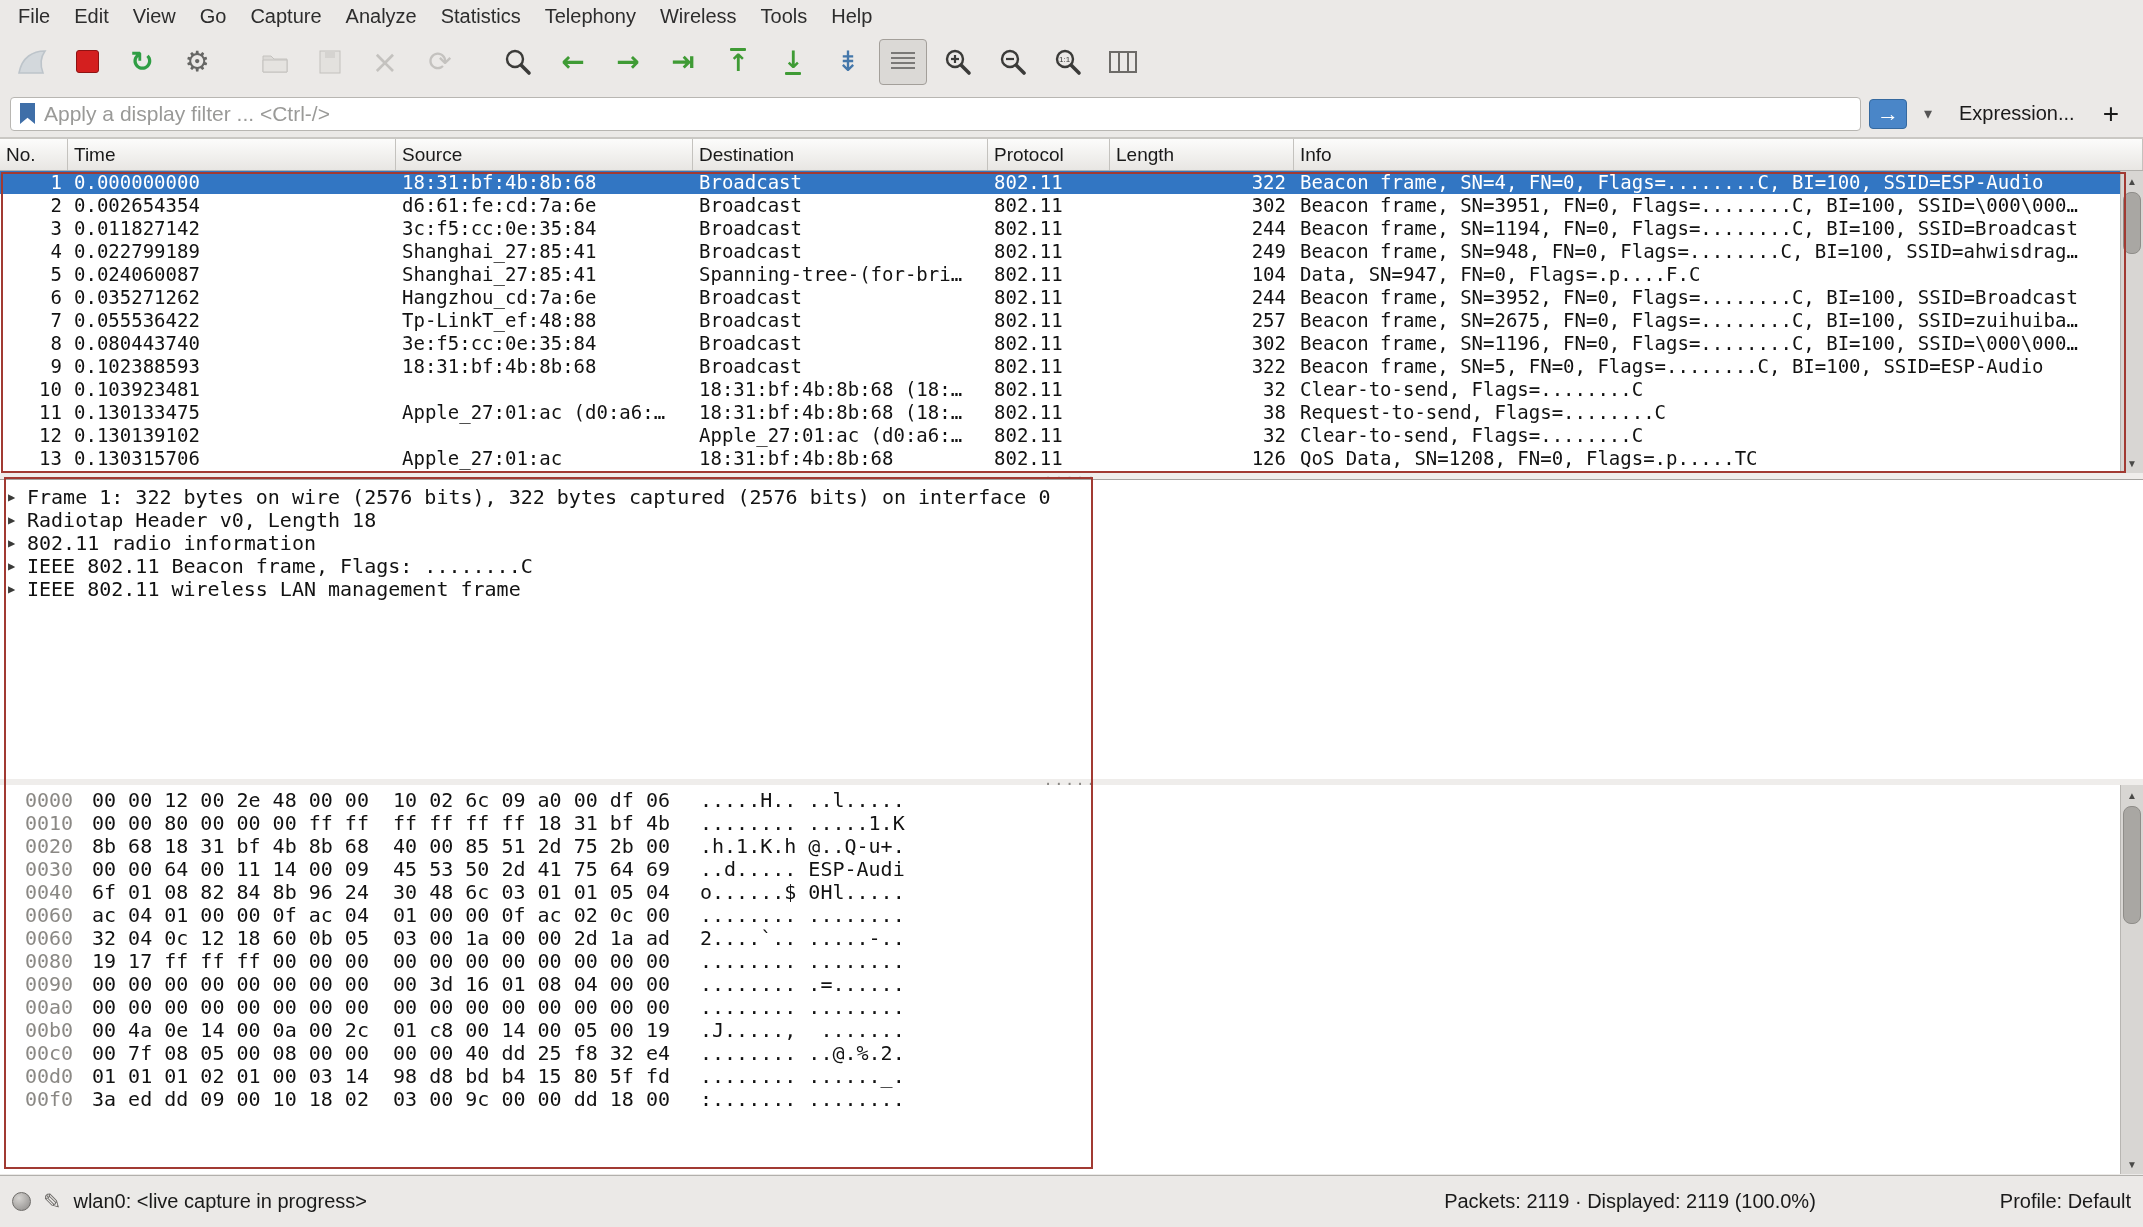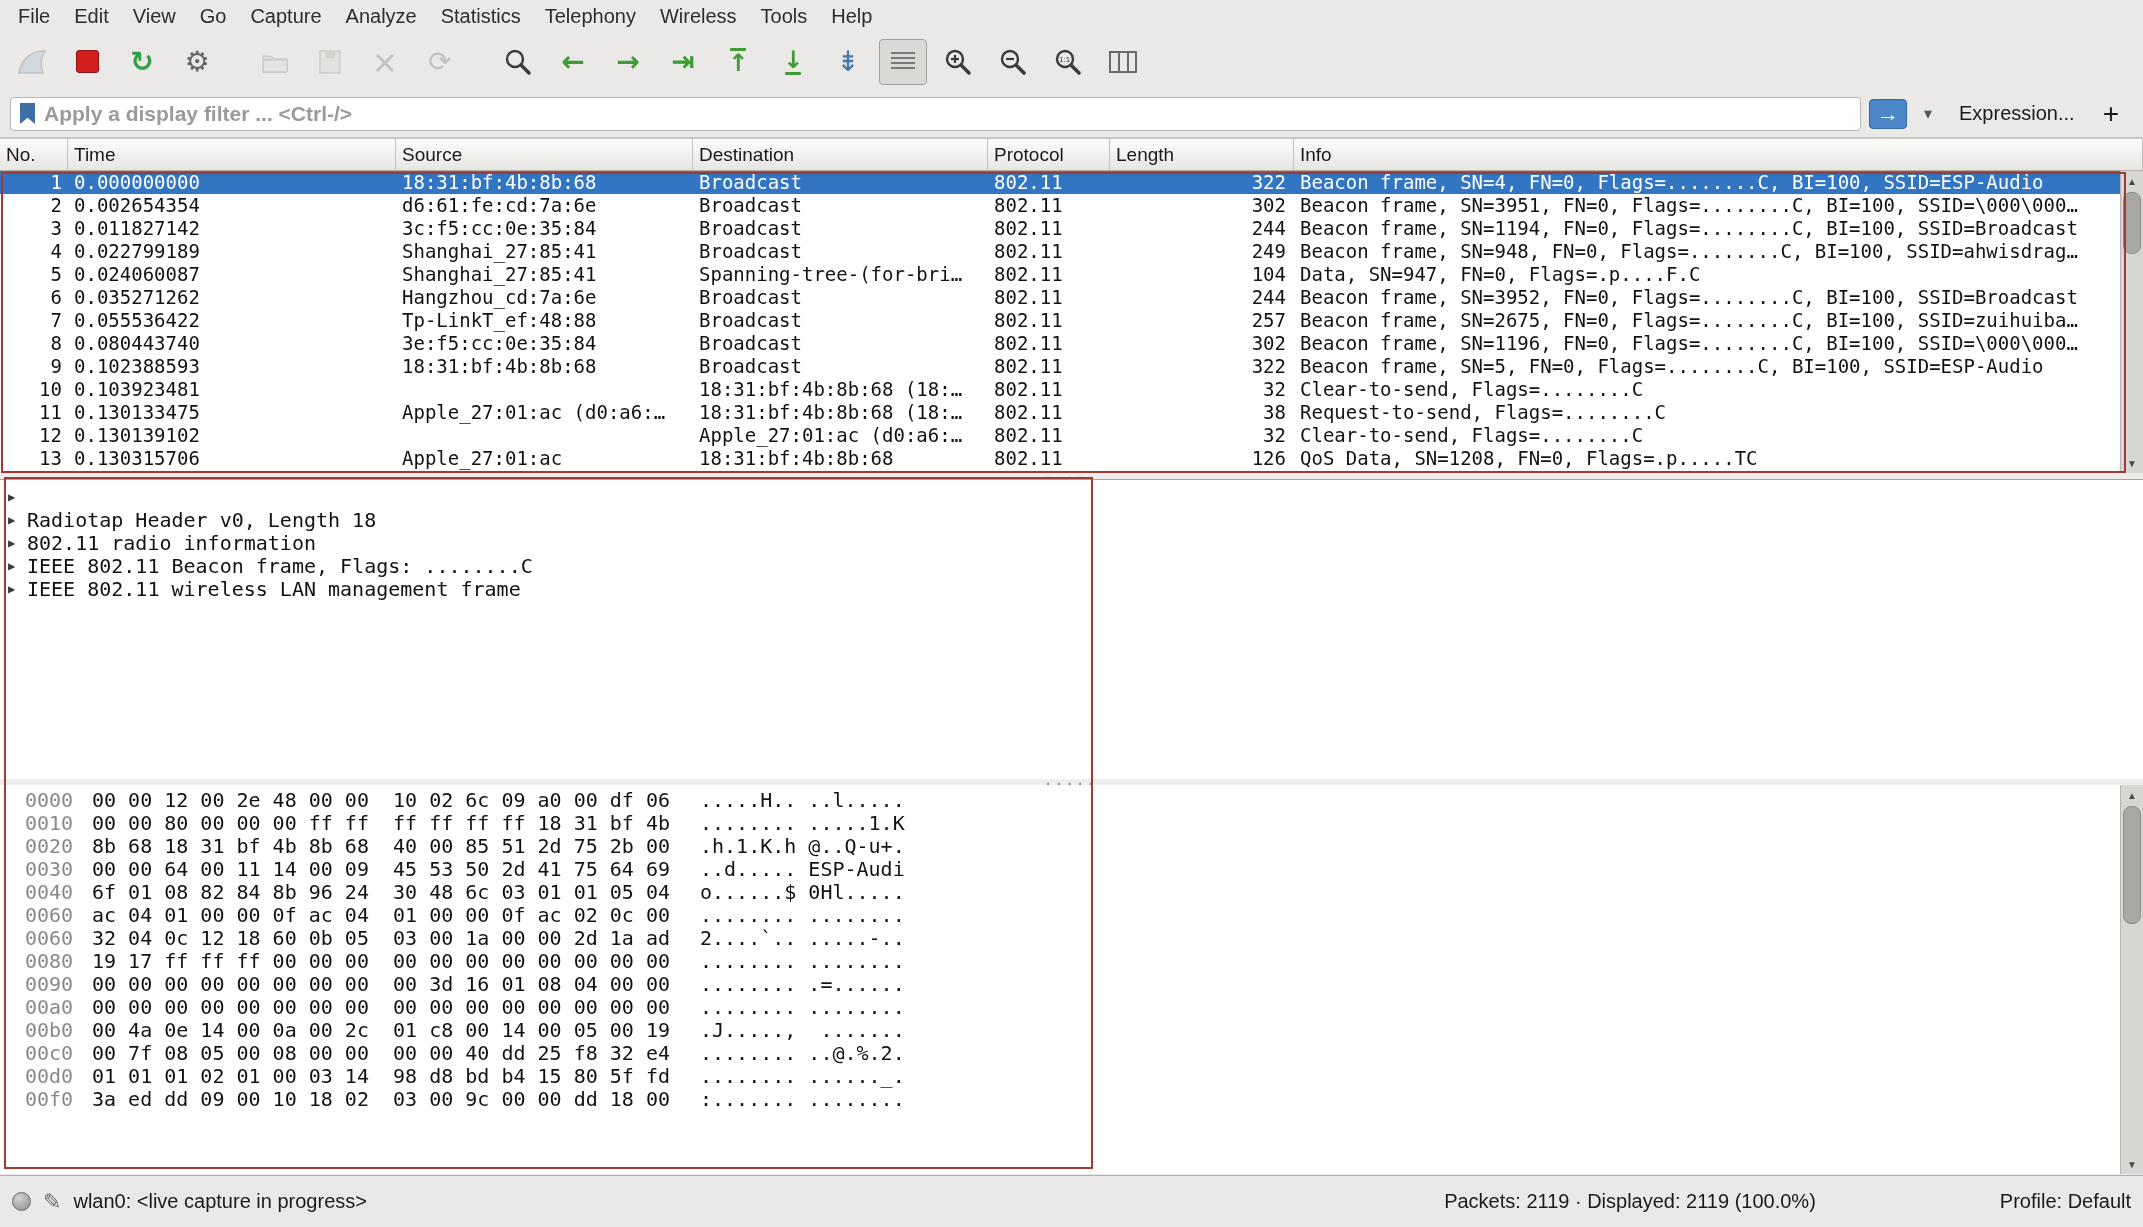--- a/index.html
+++ b/index.html
@@ -24,21 +24,21 @@
   .stopsq{width:23px;height:23px;background:#d41f1f;border:1px solid #8e1313;border-radius:3px;display:block;}
   .stripes{width:24px;height:20px;background:repeating-linear-gradient(#7a7977 0 2px,transparent 2px 5px);}
   .stack{display:flex;flex-direction:column;align-items:center;}
   .capbar{width:16px;height:3px;background:#3f9b35;border-radius:1px;}
   .spacer{width:16px;height:10px;display:inline-block;}
 
   
   .filterbar{position:absolute;left:0;top:90px;width:100%;height:48px;display:flex;align-items:center;
     padding:0 10px;gap:8px;background:#ebe9e7;border-bottom:1px solid #cac8c4;}
   .filter-input{flex:1;height:34px;background:#ffffff;border:1px solid #b8b6b2;border-radius:4px;
-    display:flex;align-items:center;padding:0 9px;gap:9px;font-weight:bold;}
+    display:flex;align-items:center;padding:0 9px;gap:9px;}
   .bookmark{width:15px;height:21px;background:#3f6fa8;clip-path:polygon(0 0,100% 0,100% 100%,50% 70%,0 100%);flex:none;}
   .placeholder{color:#9a9a98;font-size:21px;white-space:nowrap;overflow:hidden;}
   .apply-btn{width:38px;height:30px;background:#4a86c8;border:1px solid #35699f;border-radius:4px;color:#fff;
     font-size:22px;display:flex;align-items:center;justify-content:center;flex:none;}
   .caret-btn{width:26px;height:30px;font-size:16px;color:#555;display:flex;align-items:center;justify-content:center;flex:none;}
   .expr{font-size:20px;color:#1a1a1a;padding:0 10px;white-space:nowrap;}
   .plus{font-size:28px;color:#1a1a1a;padding:0 14px 0 10px;}
 
   
   .plist-header{position:absolute;left:0;top:138px;width:2143px;height:33px;
@@ -357,20 +357,21 @@
   </div>
 
   <div class="splitter" style="top:473px;">
     <span class="sdots">·····</span>
   </div>
 
   <div class="details">
     <div>
         <div class="dline">
           <span class="dtri">▶</span>
+          <span class="dtext">Frame 1: 322 bytes on wire (2576 bits), 322 bytes captured (2576 bits) on interface 0</span>
         </div>
         <div class="dline">
           <span class="dtri">▶</span>
           <span class="dtext">Radiotap Header v0, Length 18</span>
         </div>
         <div class="dline">
           <span class="dtri">▶</span>
           <span class="dtext">802.11 radio information</span>
         </div>
         <div class="dline">

